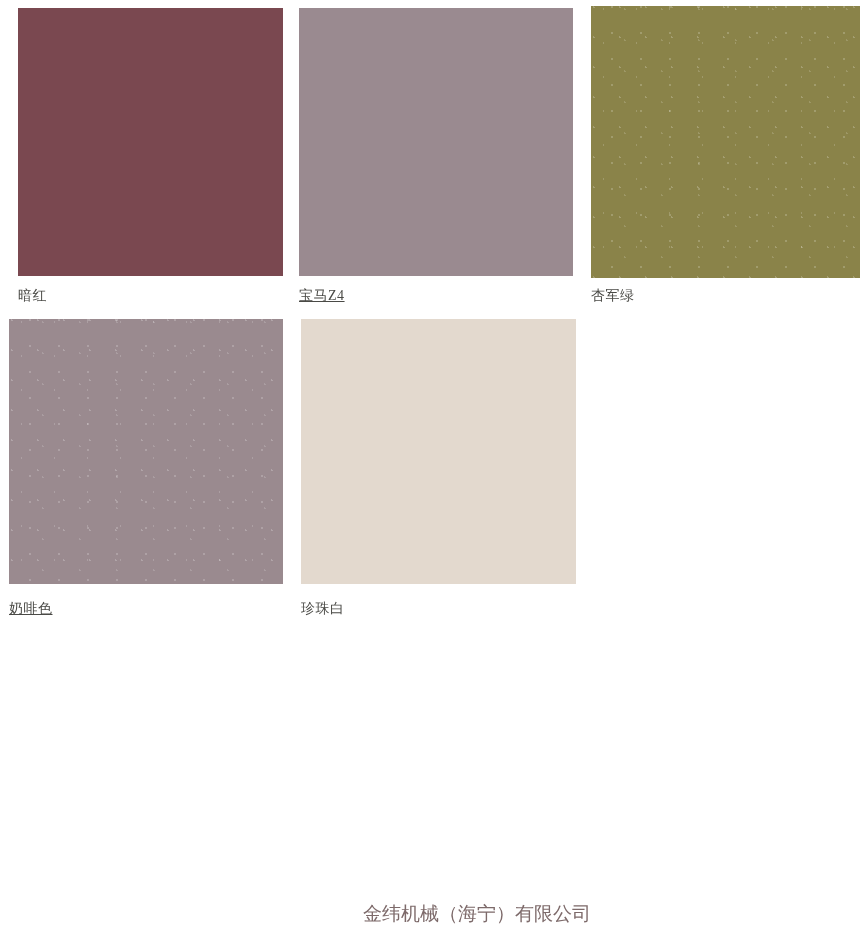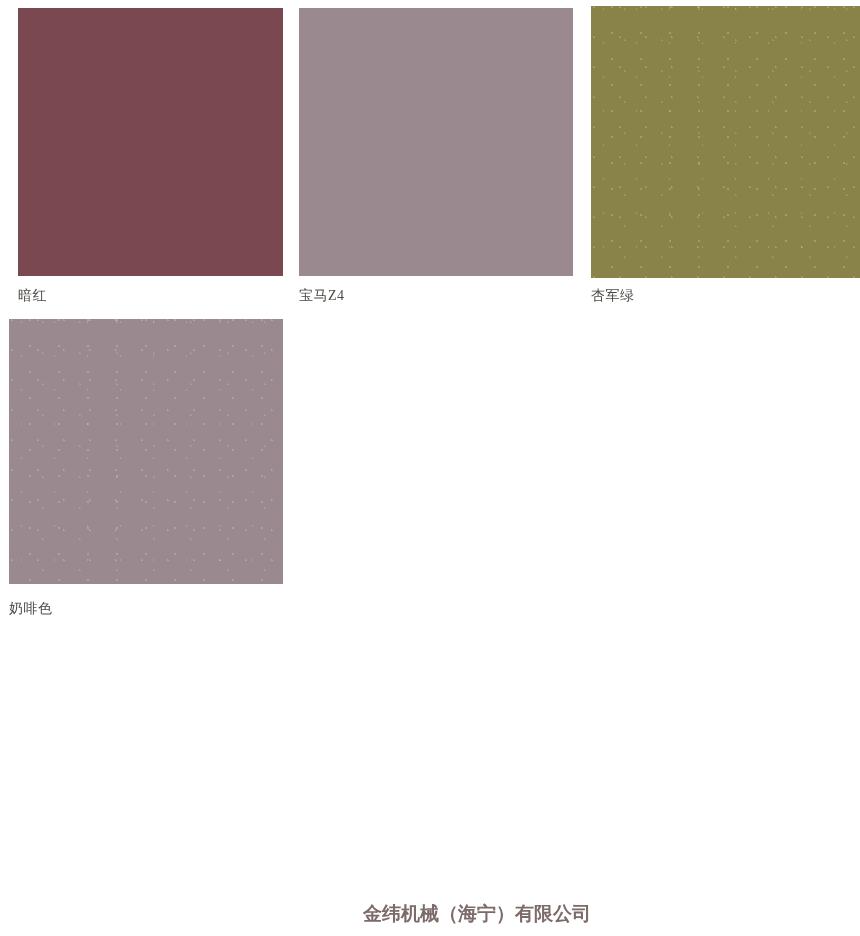--- a/index.html
+++ b/index.html
@@ -43,29 +43,29 @@
 
   .swatch-label {
     position: absolute;
     left: 12px;
     bottom: 8px;
     font-size: 14px;
     color: #4a4a46;
     letter-spacing: 0.5px;
     white-space: nowrap;
   }
-  .col2 .swatch-label { left: 3px; }
+  .col2 .swatch-label { left: 3px; text-decoration: underline; }
   .col3 .swatch-label { left: 5px; }
 
   .watermark {
     position: absolute;
     left: 363px;
     top: 901px;
     font-size: 19px;
-    font-weight: bold;
+    font-weight: normal;
     color: #7d6a6a;
     letter-spacing: 0px;
     white-space: nowrap;
     text-shadow: 1px 1px 0 rgba(255,255,255,0.55);
     pointer-events: none;
   }
 </style>
 </head>
 <body>
 
@@ -88,16 +88,20 @@
     <div class="swatch-chip" style="background: radial-gradient(circle at 10% 4%, rgba(255, 255, 255, 0.22) 0px, rgba(255, 255, 255, 0.22) 1px, transparent 1px) 0% 0% / 26px 30px, radial-gradient(circle at 38% 9%, rgba(255, 255, 255, 0.18) 0px, rgba(255, 255, 255, 0.18) 1px, transparent 1px) 0% 0% / 33px 34px, radial-gradient(circle at 72% 3%, rgba(255, 255, 255, 0.2) 0px, rgba(255, 255, 255, 0.2) 1px, transparent 1px) 0% 0% / 29px 26px, radial-gradient(circle at 91% 11%, rgba(255, 255, 255, 0.16) 0px, rgba(255, 255, 255, 0.16) 1px, transparent 1px) 0% 0% / 37px 31px, linear-gradient(rgb(138, 131, 73), rgb(138, 131, 73)) 0% 0% / 100% 100% rgb(138, 131, 73);"></div>
     <div class="swatch-label">杏军绿</div>
   </div>
 
 
   <div class="swatch-cell col2 row3">
     <div class="swatch-chip" style="background: radial-gradient(circle at 10% 4%, rgba(255, 255, 255, 0.22) 0px, rgba(255, 255, 255, 0.22) 1px, transparent 1px) 0% 0% / 26px 30px, radial-gradient(circle at 38% 9%, rgba(255, 255, 255, 0.18) 0px, rgba(255, 255, 255, 0.18) 1px, transparent 1px) 0% 0% / 33px 34px, radial-gradient(circle at 72% 3%, rgba(255, 255, 255, 0.2) 0px, rgba(255, 255, 255, 0.2) 1px, transparent 1px) 0% 0% / 29px 26px, radial-gradient(circle at 91% 11%, rgba(255, 255, 255, 0.16) 0px, rgba(255, 255, 255, 0.16) 1px, transparent 1px) 0% 0% / 37px 31px, linear-gradient(rgb(154, 138, 143), rgb(154, 138, 143)) 0% 0% / 100% 100% rgb(154, 138, 143);"></div>
     <div class="swatch-label">奶啡色</div>
   </div>
 
+  <div class="swatch-cell col3 row3">
+    <div class="swatch-chip" style="background: rgb(227, 217, 206);"></div>
+    <div class="swatch-label">珍珠白</div>
+  </div>
 
 </div>
 
 <div class="watermark">金纬机械（海宁）有限公司</div>
 
 </body></html>

